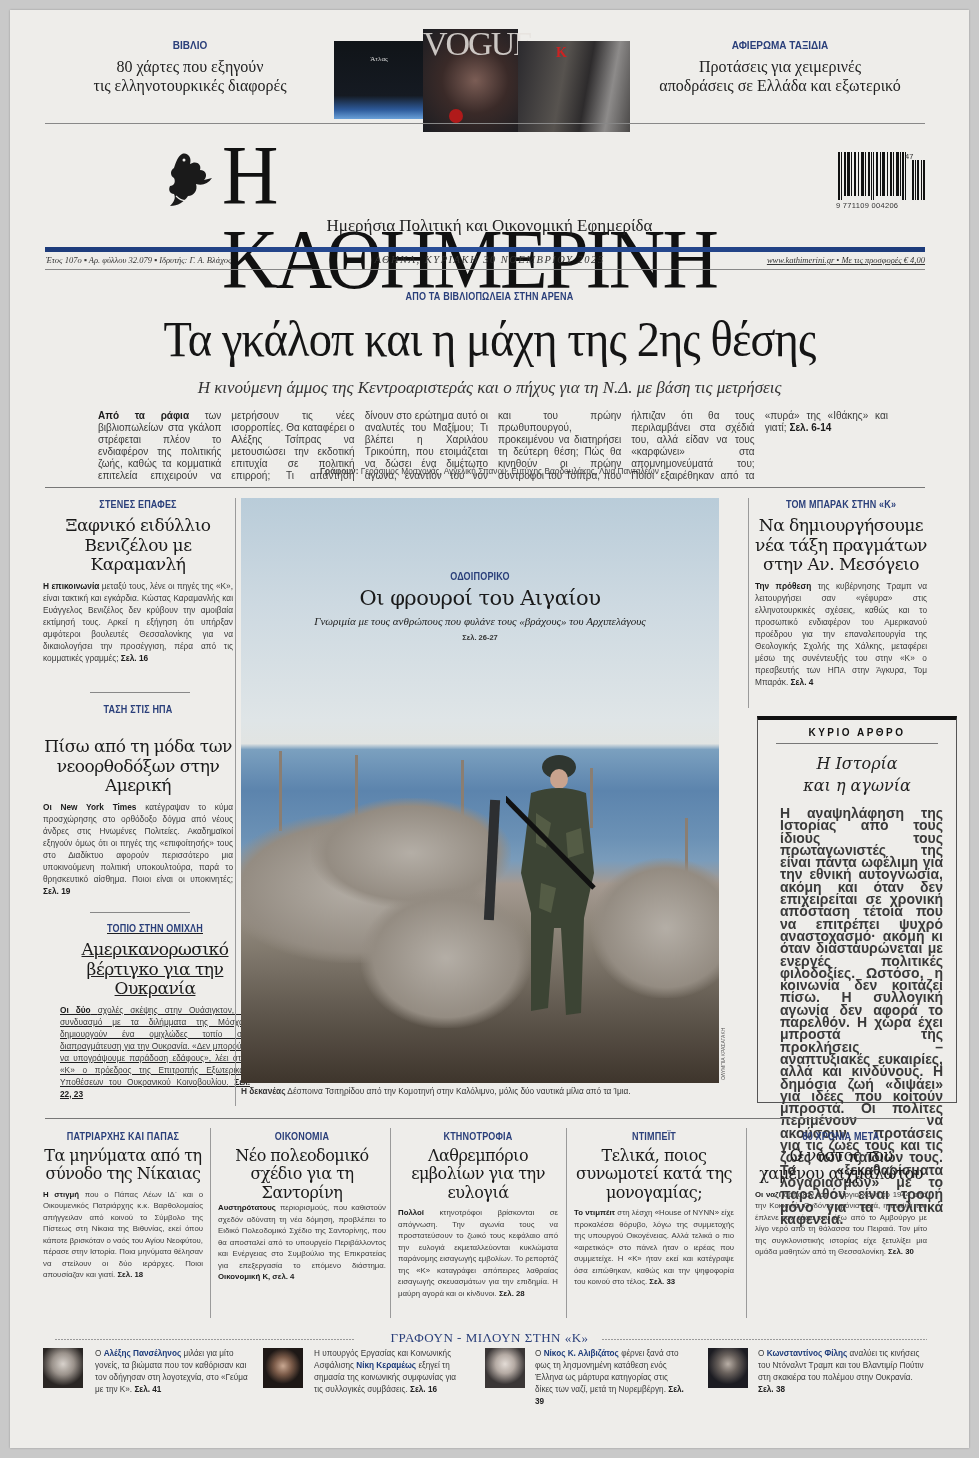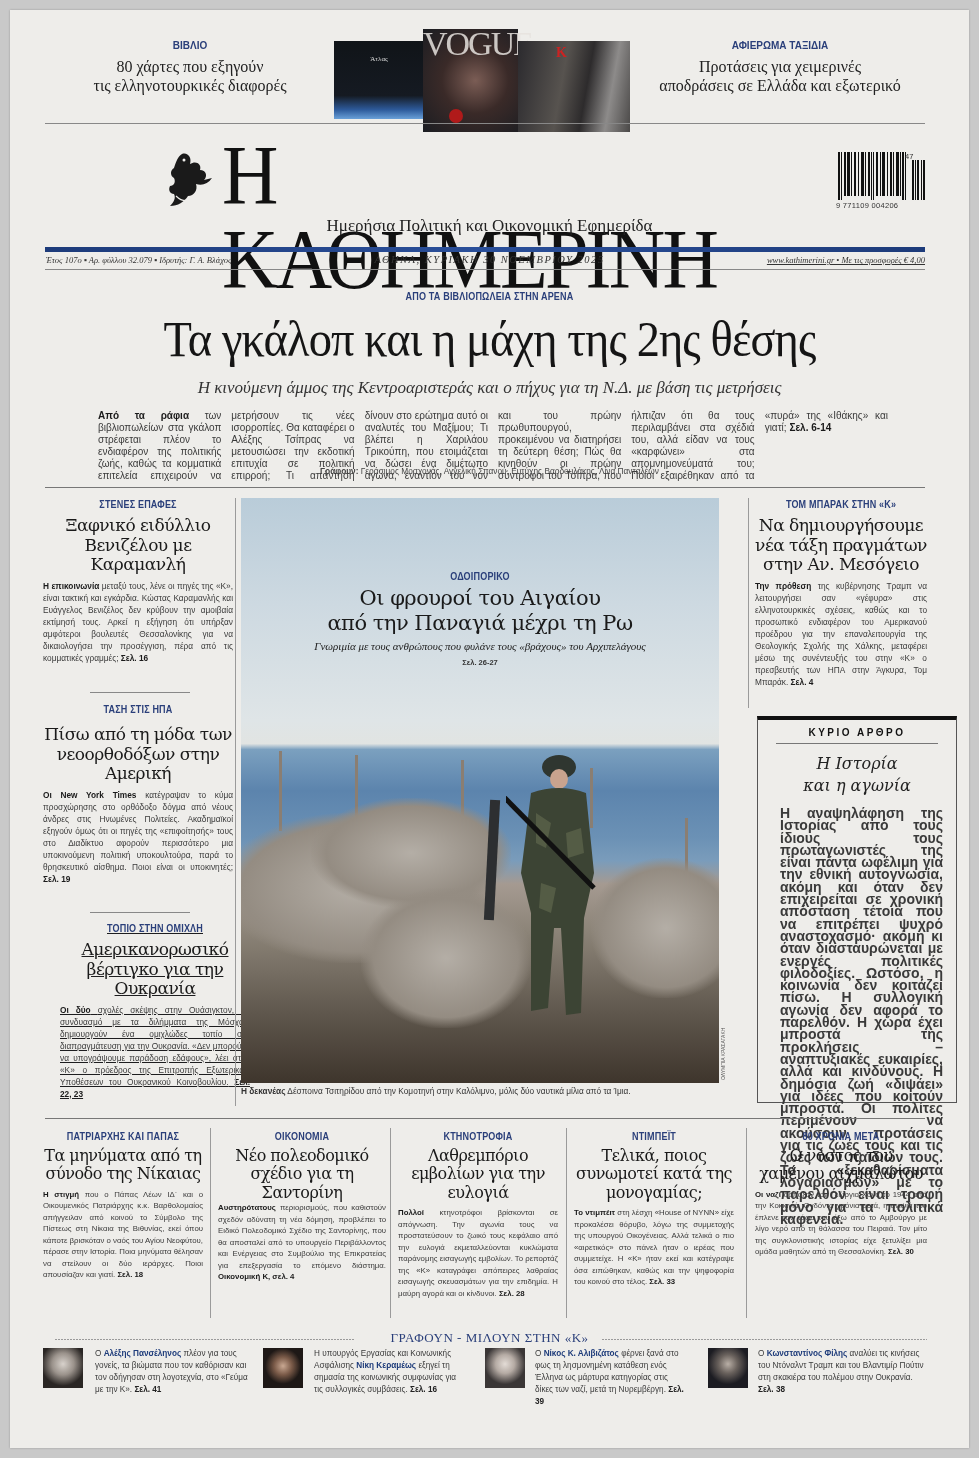--- a/index.html
+++ b/index.html
@@ -174,39 +174,38 @@
 
   <div class="abs" style="left:33px;top:488px;width:190px;">
     <div class="kicker">ΣΤΕΝΕΣ ΕΠΑΦΕΣ</div>
     <div class="hed" style="font-size:17px;margin-top:6px;">Ξαφνικό ειδύλλιο Βενιζέλου με Καραμανλή</div>
     <p class="body-text" style="margin-top:5px;"><b>Η επικοινωνία</b> <span>μεταξύ τους, λένε οι πηγές της «Κ», είναι τακτική και εγκάρδια. Κώστας Καραμανλής και Ευάγγελος Βενιζέλος δεν κρύβουν την αμοιβαία εκτίμησή τους. Αρκεί η εξήγηση ότι υπήρξαν αμφότεροι βουλευτές Θεσσαλονίκης για να δικαιολογήσει την προσέγγιση, πέρα από τις κομματικές γραμμές;</span> <b>Σελ. 16</b></p>
   </div>
   <div class="rule-h" style="left:80px;top:682px;width:100px;background:#888;"></div>
 
   <div class="abs" style="left:33px;top:693px;width:190px;">
     <div class="kicker">ΤΑΣΗ ΣΤΙΣ ΗΠΑ</div>
-    <div class="hed" style="font-size:17px;margin-top:10px;">Πίσω από τη μόδα των νεοορθοδόξων στην Αμερική</div>
+    <div class="hed" style="font-size:17px;margin-top:22px;">Πίσω από τη μόδα των νεοορθοδόξων στην Αμερική</div>
     <p class="body-text" style="margin-top:5px;"><b>Οι New York Times</b> <span>κατέγραψαν το κύμα προσχώρησης στο ορθόδοξο δόγμα από νέους άνδρες στις Ηνωμένες Πολιτείες. Ακαδημαϊκοί εξηγούν όμως ότι οι πηγές της «επιφοίτησής» τους στο Διαδίκτυο αφορούν περισσότερο μια υποκινούμενη πολιτική υποκουλτούρα, παρά το θρησκευτικό αίσθημα. Ποιοι είναι οι υποκινητές;</span> <b>Σελ. 19</b></p>
   </div>
   <div class="rule-h" style="left:80px;top:902px;width:100px;background:#888;"></div>
 
   <div class="abs" style="left:50px;top:912px;width:190px;text-decoration:underline;">
     <div class="kicker">ΤΟΠΙΟ ΣΤΗΝ ΟΜΙΧΛΗ</div>
     <div class="hed" style="font-size:17px;margin-top:6px;">Αμερικανορωσικό βέρτιγκο για την Ουκρανία</div>
     <p class="body-text" style="margin-top:5px;"><b>Οι δύο</b> <span>σχολές σκέψης στην Ουάσιγκτον, σε συνδυασμό με τα διλήμματα της Μόσχας, δημιουργούν ένα ομιχλώδες τοπίο στη διαπραγμάτευση για την Ουκρανία. «Δεν μπορούμε να υπογράψουμε παράδοση εδάφους», λέει στην «Κ» ο πρόεδρος της Επιτροπής Εξωτερικών Υποθέσεων του Ουκρανικού Κοινοβουλίου.</span> <b>Σελ. 22, 23</b></p>
   </div>
 
   <div class="vrule" style="left:225px;top:488px;height:608px;"></div>
   <div class="vrule" style="left:738px;top:488px;height:210px;"></div>
 
   <div class="photo">
     <div class="photo-overlay" style="top:72px;">
       <div class="kicker">ΟΔΟΙΠΟΡΙΚΟ</div>
       <div class="hed" style="font-size:21px;line-height:25px;margin-top:4px;">Οι φρουροί του Αιγαίου</div>
-      <div class="hed" style="font-size:21px;line-height:25px;">από την Παναγιά μέχρι τη Ρω</div>
       <div style="font-family:'Liberation Serif',serif;font-style:italic;font-size:11px;margin-top:4px;color:#222;">Γνωριμία με τους ανθρώπους που φυλάνε τους «βράχους» του Αρχιπελάγους</div>
       <div style="font-family:'Liberation Sans',sans-serif;font-weight:bold;font-size:7.5px;margin-top:6px;color:#333;">Σελ. 26-27</div>
     </div>
 
     <div class="abs" style="left:38px;top:253px;width:3px;height:80px;background:#8a7e72;"></div>
     <div class="abs" style="left:114px;top:257px;width:3px;height:75px;background:#8a7e72;"></div>
     <div class="abs" style="left:220px;top:262px;width:3px;height:75px;background:#8a7e72;"></div>
     <div class="abs" style="left:349px;top:270px;width:3px;height:60px;background:#8a7e72;"></div>
     <div class="abs" style="left:444px;top:320px;width:3px;height:70px;background:#8a7e72;"></div>
 
@@ -277,21 +276,21 @@
     <div class="hed" style="font-size:16px;margin-top:5px;">Ο νόστος του χαμένου αιχμαλώτου</div>
     <p class="body-text" style="margin-top:5px;font-size:7.8px;line-height:11.5px;"><b>Οι ναζί</b> <span>άρπαξαν τον Γεώργιο Χανά το 1944 από την Κοκκινιά. Ογδόντα χρόνια μετά, η ανιψιά του έπλενε τον τάφο του έξω από το Αμβούργο με λίγο νερό από τη θάλασσα του Πειραιά. Τον μίτο της συγκλονιστικής ιστορίας είχε ξετυλίξει μια ομάδα μαθητών από τη Θεσσαλονίκη.</span> <b>Σελ. 30</b></p>
   </div>
 
   <div class="strip-line" style="left:45px;width:300px;"></div>
   <div class="strip-title">ΓΡΑΦΟΥΝ - ΜΙΛΟΥΝ ΣΤΗΝ «Κ»</div>
   <div class="strip-line" style="left:592px;width:325px;"></div>
 
   <div class="avatar" style="left:33px;top:1338px;background:radial-gradient(circle at 50% 40%, #d8d2cc 0%, #9a928b 35%, #2a2624 70%);"></div>
   <div class="strip-text" style="left:85px;top:1338px;width:155px;">
-    <span>Ο</span> <b>Αλέξης Πανσέληνος</b> <span>πλέον για τους γονείς, τα βιώματα που τον καθόρισαν και τον οδήγησαν στη λογοτεχνία, στο «Γεύμα με την Κ».</span> <b style="color:#222">Σελ. 41</b>
+    <span>Ο</span> <b>Αλέξης Πανσέληνος</b> <span>μιλάει για μίτο γονείς, τα βιώματα που τον καθόρισαν και τον οδήγησαν στη λογοτεχνία, στο «Γεύμα με την Κ».</span> <b style="color:#222">Σελ. 41</b>
   </div>
 
   <div class="avatar" style="left:253px;top:1338px;background:radial-gradient(circle at 50% 45%, #c9a892 0%, #7a5a48 30%, #1e1816 60%);"></div>
   <div class="strip-text" style="left:304px;top:1338px;width:148px;">
     <span>Η υπουργός Εργασίας και Κοινωνικής Ασφάλισης</span> <b>Νίκη Κεραμέως</b> <span>εξηγεί τη σημασία της κοινωνικής συμφωνίας για τις συλλογικές συμβάσεις.</span> <b style="color:#222">Σελ. 16</b>
   </div>
 
   <div class="avatar" style="left:475px;top:1338px;background:radial-gradient(circle at 50% 40%, #e3dcd6 0%, #b5aba4 30%, #3a3636 65%);"></div>
   <div class="strip-text" style="left:525px;top:1338px;width:150px;">
     <span>Ο</span> <b>Νίκος Κ. Αλιβιζάτος</b> <span>φέρνει ξανά στο φως τη λησμονημένη κατάθεση ενός Έλληνα ως μάρτυρα κατηγορίας στις δίκες των ναζί, μετά τη Νυρεμβέργη.</span> <b style="color:#222">Σελ. 39</b>

